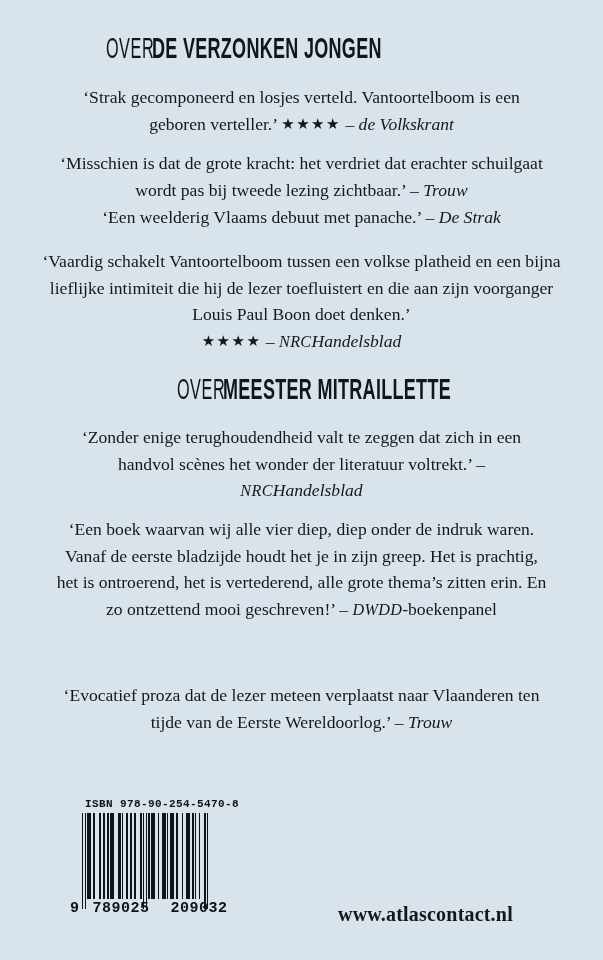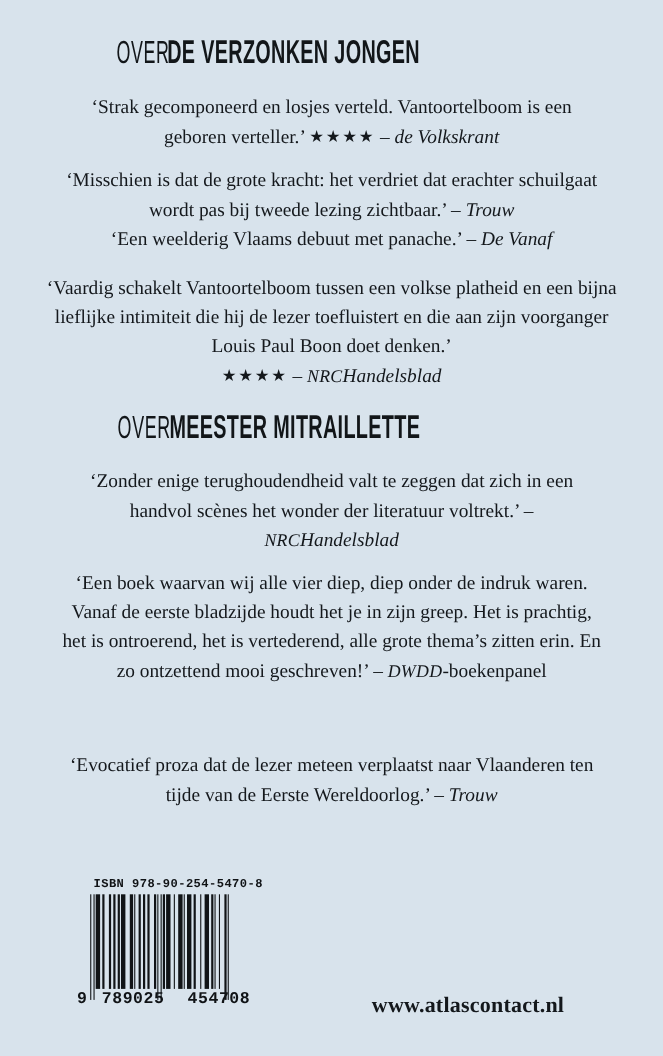--- a/index.html
+++ b/index.html
@@ -45,21 +45,21 @@
     font-weight: 700;
     font-size: 30px;
     transform: scaleX(0.60);
     display: inline-block;
     transform-origin: left center;
     letter-spacing: 0.5px;
     margin-left: -2px;
   }
 
   #heading-verzonken { position: absolute; top: 33px; left: 0; width: 603px; }
-  #heading-mitraillette { position: absolute; top: 374px; left: 0; width: 603px; }
+  #heading-mitraillette { position: absolute; top: 374px; left: 0; width: 603px; text-align: right; }
 
   
   .quote {
     position: absolute;
     text-align: center;
     font-family: Liberation Serif, serif;
     font-size: 17.6px;
     line-height: 1.52;
     color: #14181c;
     left: 0;
@@ -169,21 +169,21 @@
 
   <div class="quote" id="quote-trouw-1">
     <span>‘Misschien is dat de grote kracht: het verdriet dat erachter schuilgaat wordt pas bij tweede lezing zichtbaar.’</span>
     <span class="dash">–</span>
     <span class="src">Trouw</span>
   </div>
 
   <div class="quote" id="quote-demorgen">
     <span>‘Een weelderig Vlaams debuut met panache.’</span>
     <span class="dash">–</span>
-    <span class="src">De Vanaf</span>
+    <span class="src">De Strak</span>
   </div>
 
   <div class="quote" id="quote-nrc-1">
     <span>‘Vaardig schakelt Vantoortelboom tussen een volkse platheid en een bijna lieflijke intimiteit die hij de lezer toefluistert en die aan zijn voorganger Louis Paul Boon doet denken.’</span><br>
     <span class="stars">★★★★</span>
     <span class="dash">–</span>
     <span class="smallcaps">NRC</span><span class="src">Handelsblad</span>
   </div>
 
   <div class="section-heading" id="heading-mitraillette">
@@ -267,19 +267,19 @@
         <div class="gap" style="width: 2.66px;"></div>
         <div class="bar" style="width: 1.33px;"></div>
         <div class="gap" style="width: 3.99px;"></div>
         <div class="bar guard" style="width: 1.33px;"></div>
         <div class="gap guard" style="width: 1.33px;"></div>
         <div class="bar guard" style="width: 1.33px;"></div>
       </div>
     <div class="barcode-digits">
       <span class="d-lead">9</span>
       <span class="d-left">789025</span>
-      <span class="d-right">454708</span>
+      <span class="d-right">209032</span>
     </div>
   </div>
 
   <div id="publisher-url">www.atlascontact.nl</div>
 
 </div>
 
 </body></html>

